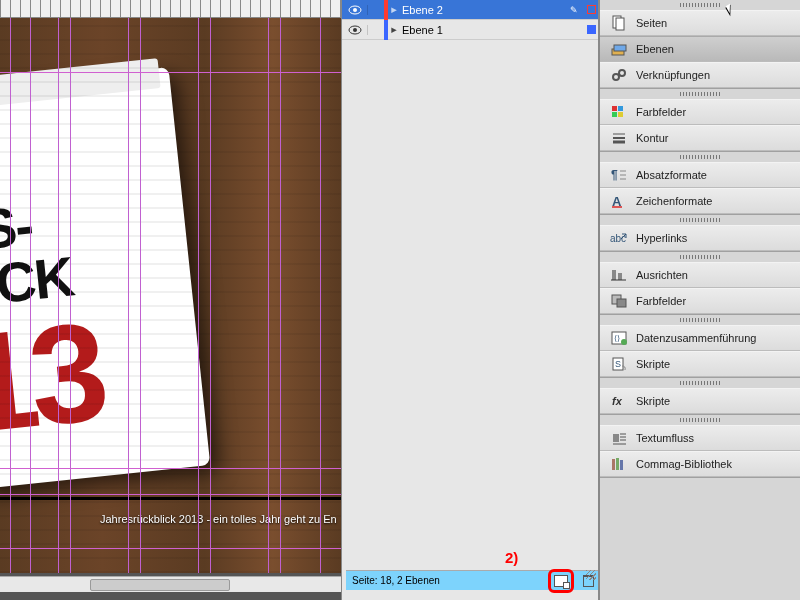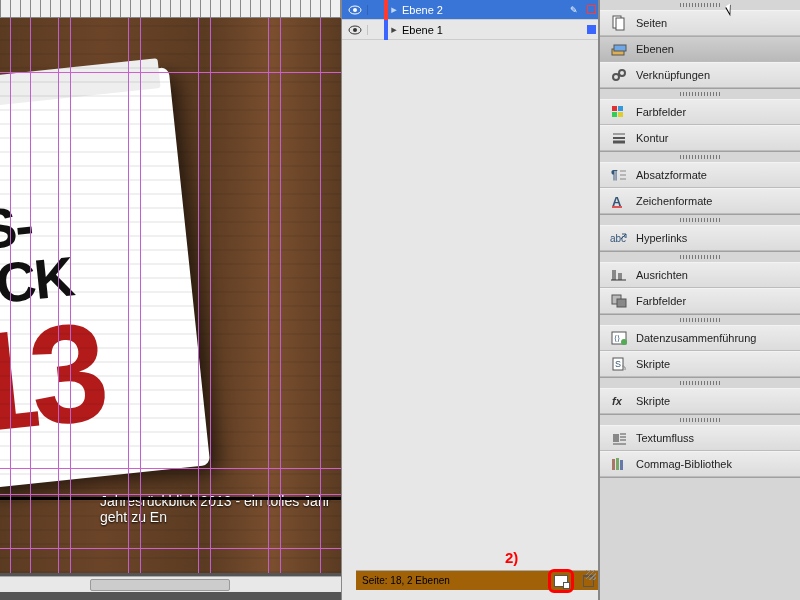--- a/index.html
+++ b/index.html
@@ -10,41 +10,41 @@
 .ruler-h::before { content:""; position:absolute; inset:0; background: repeating-linear-gradient(to right, #888 0, #888 1px, transparent 1px, transparent 10px); }
 .wood { position:absolute; left:0; top:18px; width:341px; height:555px; background: linear-gradient(90deg,#5a3b22,#6b4428 30%,#5a3b22 60%,#7a4e2e 80%,#5a3b22); }
 .wood::after{content:"";position:absolute;inset:0;background:repeating-linear-gradient(0deg,rgba(0,0,0,.15) 0,rgba(0,0,0,.15) 2px,transparent 2px,transparent 14px);opacity:.4;}
 .calendar { position:absolute; left:-40px; top:60px; width:230px; height:400px; background:#fff; transform: rotate(-6deg); box-shadow: 8px 8px 20px rgba(0,0,0,.6); border-radius: 0 8px 8px 0; }
 .calendar::before{content:"";position:absolute;top:-10px;left:10px;right:10px;height:30px;background:#eee;border-radius:3px;}
 .cal-t1{position:absolute;top:110px;left:-10px;font-weight:900;font-size:56px;color:#111;letter-spacing:-2px}
 .cal-t2{position:absolute;top:165px;left:-10px;font-weight:900;font-size:56px;color:#111;letter-spacing:-2px}
 .cal-t3{position:absolute;top:225px;left:-10px;font-weight:900;font-size:140px;color:#b31b1b;letter-spacing:-8px;line-height:1}
 .guides-v { position:absolute; top:18px; height:555px; width:0; border-left:1px solid #c060d0; }
 .guides-h { position:absolute; left:0; width:341px; height:0; border-top:1px solid #d060d0; }
-.caption { position:absolute; bottom:48px; left:100px; color:#fff; font-size:14px; text-shadow:0 1px 2px #000;}
+.caption { position:absolute; bottom:48px; left:100px; color:#fff; font-size:11px; text-shadow:0 1px 2px #000;}
 .blackline{position:absolute;left:0;top:497px;width:341px;height:3px;background:#000}
 .scrollbar-bottom{position:absolute;left:0;bottom:8px;height:16px;width:341px;background:#e8e8e8;border-top:1px solid #aaa}
 .scrollbar-bottom .thumb{position:absolute;left:90px;top:2px;height:12px;width:140px;background:#ccc;border:1px solid #999;border-radius:2px}
 
 .layers-panel { position:absolute; left:341px; top:0; width:258px; height:600px; background:#e7e7e7; border-left:1px solid #888; border-right:1px solid #888;}
 .layer-row { display:flex; align-items:center; height:20px; font-size:11px; border-bottom:1px solid #ccc; cursor:pointer;}
 .layer-row.sel { background:#3875d7; color:#fff; }
 .vis-col{width:26px;display:flex;justify-content:center;border-right:1px solid rgba(0,0,0,.15)}
 .lock-col{width:16px;border-right:1px solid rgba(0,0,0,.15)}
 .color-chip{width:4px;height:20px}
 .tri{width:12px;text-align:center;color:inherit;opacity:.7}
 .layer-name{flex:1;padding-left:2px}
 .pen-ind{width:14px;font-size:9px}
 .square-ind{width:14px;display:flex;justify-content:center}
 .square-ind .sq{width:9px;height:9px;border:1px solid}
 .annot1{color:#f00;font-weight:bold;font-size:14px;position:absolute;left:350px;top:22px}
 .cursor-arrow{position:absolute;left:385px;top:4px;width:0;height:0;border-left:6px solid #000;border-right:6px solid transparent;border-bottom:10px solid transparent;border-top:0;transform:rotate(-30deg);z-index:50}
 .cursor-arrow::after{content:"";position:absolute;left:-5px;top:-1px;border-left:5px solid #fff;border-right:5px solid transparent;border-bottom:8px solid transparent}
 
-.layers-bottom{position:absolute;bottom:10px;left:14px;right:0;height:20px;background:#a16207;border-top:1px solid #aaa;display:flex;align-items:center;font-size:10px;padding-left:6px}
+.layers-bottom{position:absolute;bottom:10px;left:4px;right:0;height:20px;background:#7dd3fc;border-top:1px solid #aaa;display:flex;align-items:center;font-size:10px;padding-left:6px}
 .layers-bottom .spacer{flex:1}
 .iconbtn{width:20px;height:16px;display:flex;justify-content:center;align-items:center;border:1px solid transparent}
 .new-layer-btn{border:3px solid #f00;border-radius:6px;padding:2px;width:26px;height:24px;display:flex;justify-content:center;align-items:center;margin-right:4px}
 .new-layer-btn .ic{width:14px;height:12px;border:1px solid #555;position:relative;background:#fff}
 .new-layer-btn .ic::after{content:"";position:absolute;right:-3px;bottom:-3px;width:5px;height:5px;background:#fff;border:1px solid #555}
 .trash .ic{width:11px;height:12px;border:1px solid #555;border-top:2px solid #555}
 .annot2{position:absolute;left:505px;bottom:34px;color:#f00;font-weight:bold;font-size:15px}
 
 .right-rail{position:absolute;right:0;top:0;width:201px;height:600px;background:#d6d6d6;border-left:1px solid #888}
 .rail-group{border-bottom:1px solid #a0a0a0}

